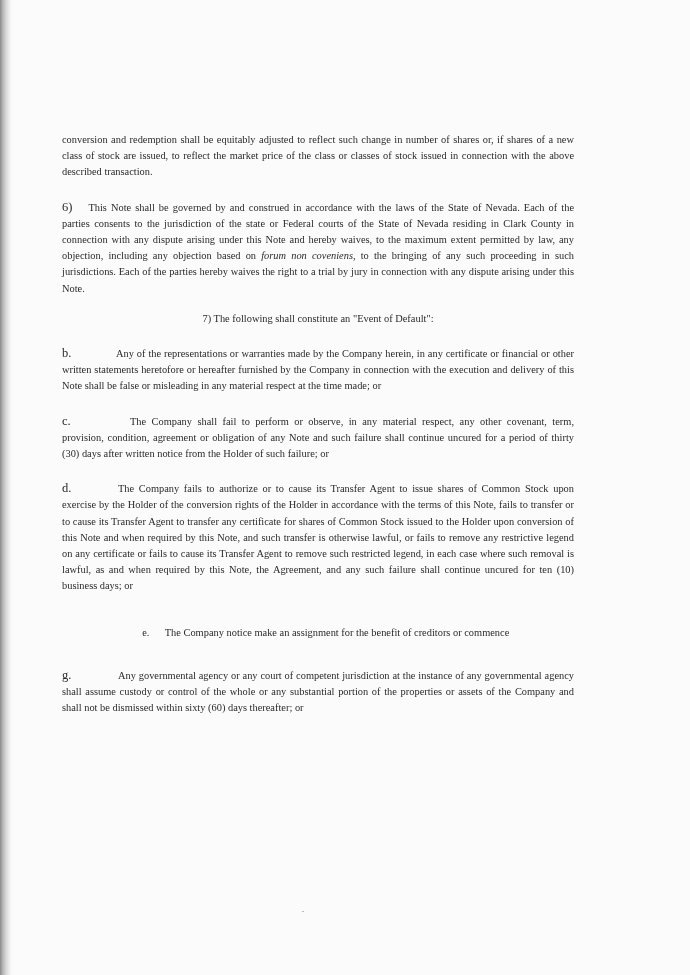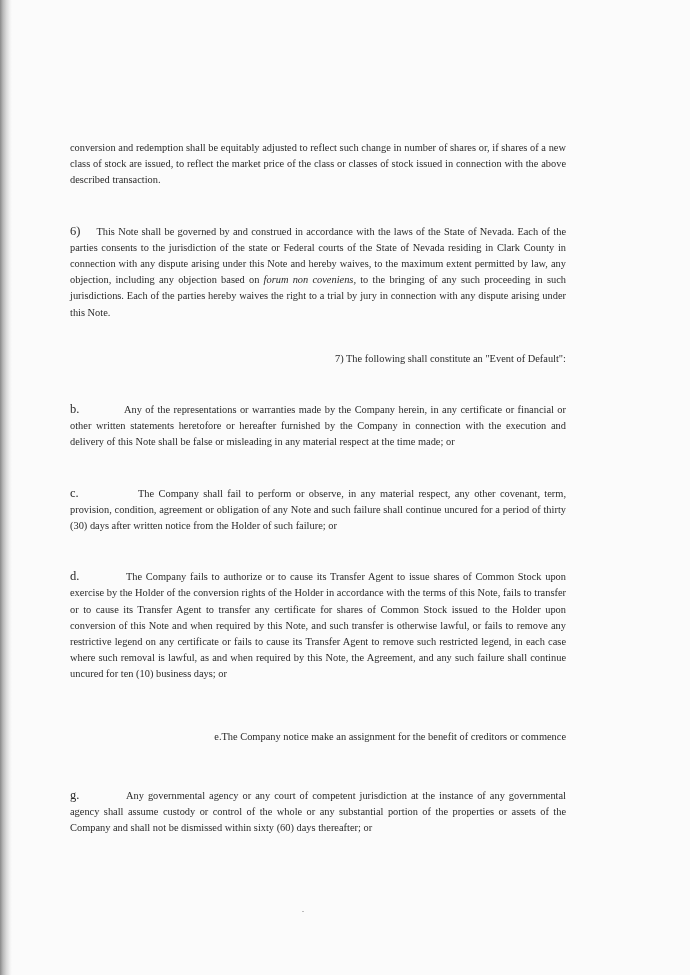--- a/index.html
+++ b/index.html
@@ -11,35 +11,35 @@
     color: #2a2a2a;
   }
   .scan-edge {
     position: absolute; left: 0; top: 0; bottom: 0; width: 12px;
     background: linear-gradient(to right, #8a8a8a 0%, #b9b9b9 25%, #dcdcdc 55%, #f4f4f4 85%, #fbfbfb 100%);
   }
   .page {
     position: absolute; left: 62px; top: 132px; width: 512px;
     font-size: 10.4px; line-height: 16.2px;
   }
-  p { margin: 8px; text-align: justify; }
+  p { margin: 0; text-align: justify; }
   .lbl { font-size: 12.5px; }
   .gap-s { height: 8px; }
   .gap-m { height: 14px; }
   .gap-l { height: 18px; }
   .gap-xl { height: 30px; }
   .tab1 { display: inline-block; width: 44px; }
   .tab2 { display: inline-block; width: 54px; }
   .tab3 { display: inline-block; width: 68px; }
   .tab4 { display: inline-block; width: 56px; }
   .tab5 { display: inline-block; width: 38px; }
   .tab6 { display: inline-block; width: 44px; }
   .tab7 { display: inline-block; width: 56px; }
   .sp6 { display: inline-block; width: 16px; }
-  .nojust { text-align: right; }
+  .nojust { text-align: center; }
   .speck {
     position: absolute; left: 302px; top: 911px; width: 2px; height: 1px; background: #bbb;
   }
 </style>
 </head>
 <body>
 
 <div class="scan-edge"></div>
 
 <div class="page">

